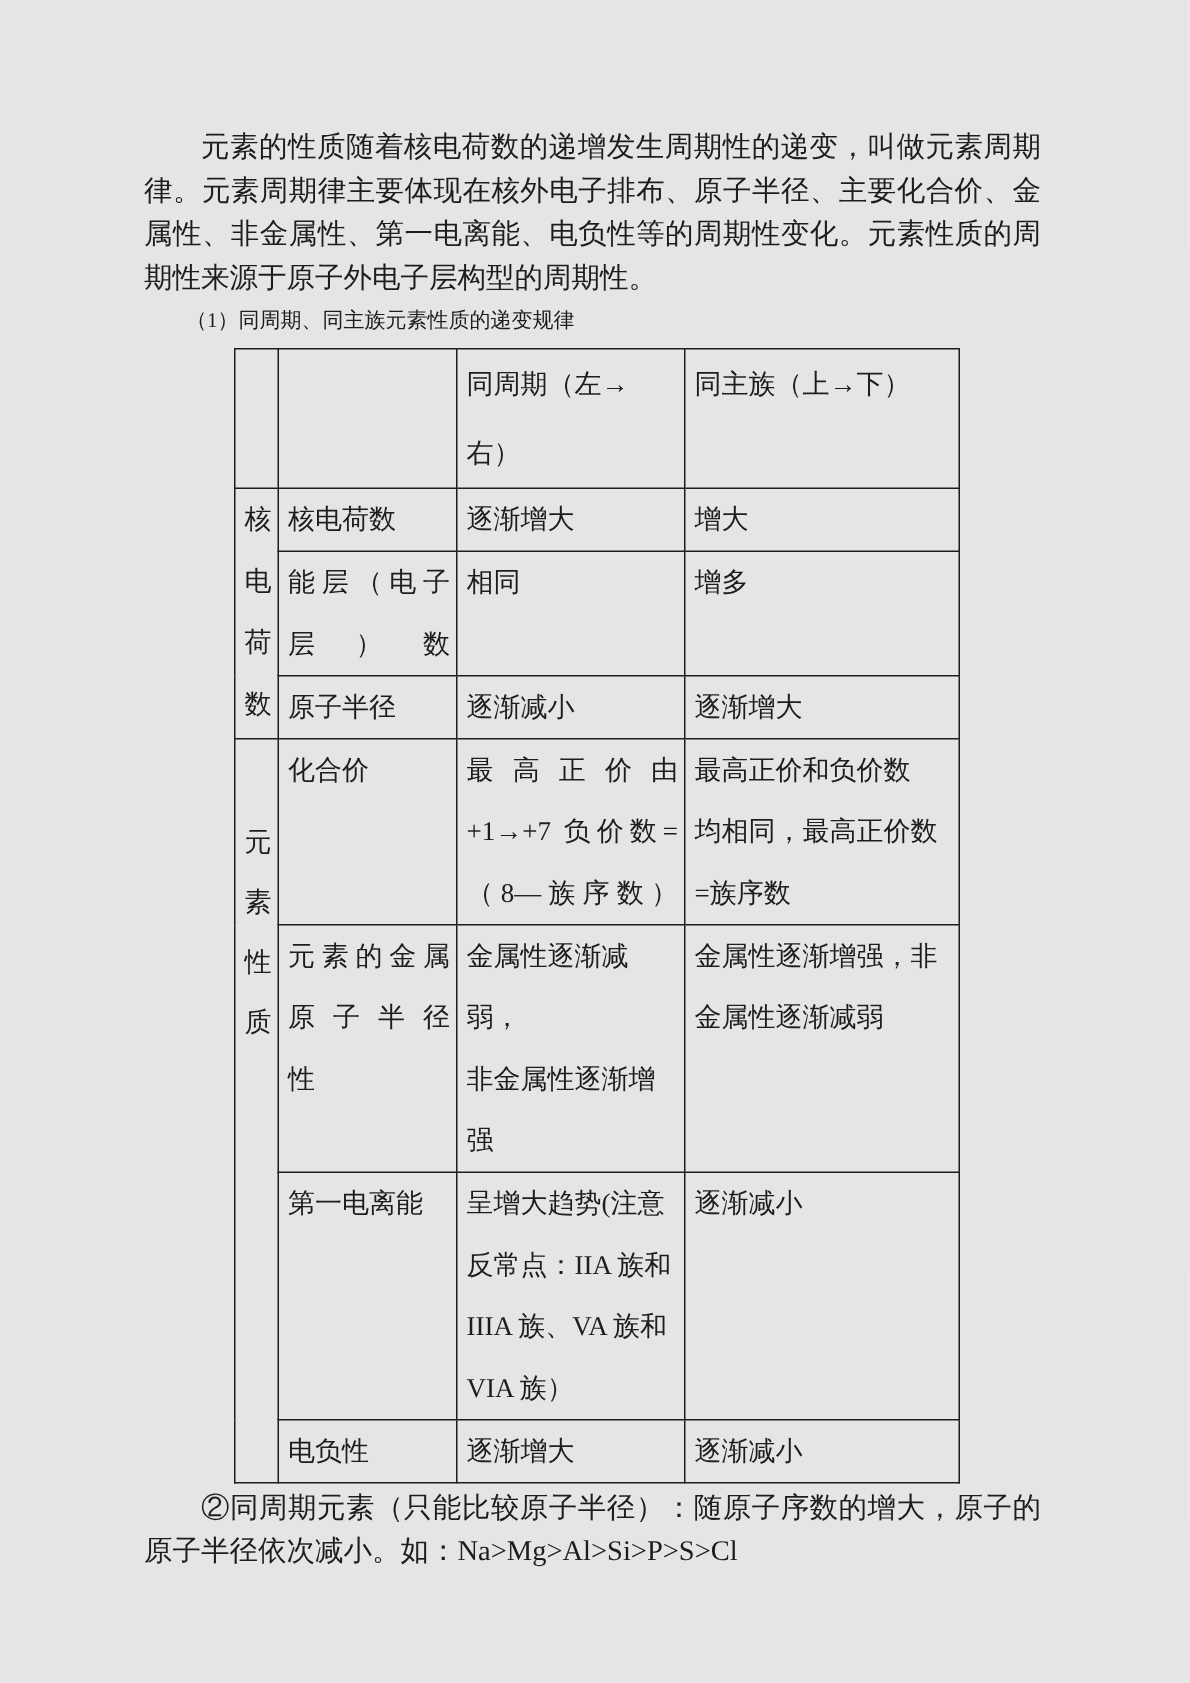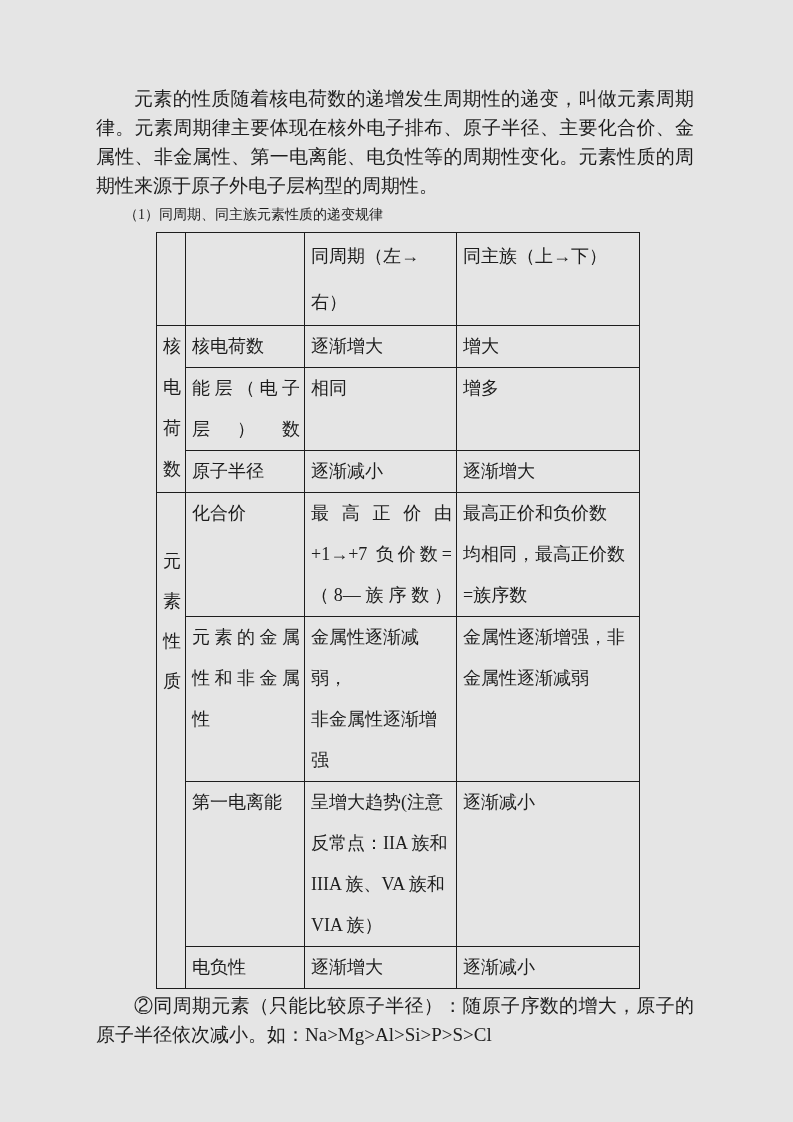--- a/index.html
+++ b/index.html
@@ -100,21 +100,21 @@
           <td>化合价</td>
           <td class="c3 stretch">最高正价由
 +1→+7 负价数=
 （8—族序数）</td>
           <td>最高正价和负价数
 均相同，最高正价数
 =族序数</td>
         </tr>
         <tr>
           <td class="stretch">元素的金属
-性和非金属
+原子半径
 性</td>
           <td class="c3">金属性逐渐减弱，
 非金属性逐渐增
 强</td>
           <td>金属性逐渐增强，非
 金属性逐渐减弱</td>
         </tr>
         <tr>
           <td>第一电离能</td>
           <td class="c3">呈增大趋势(注意

